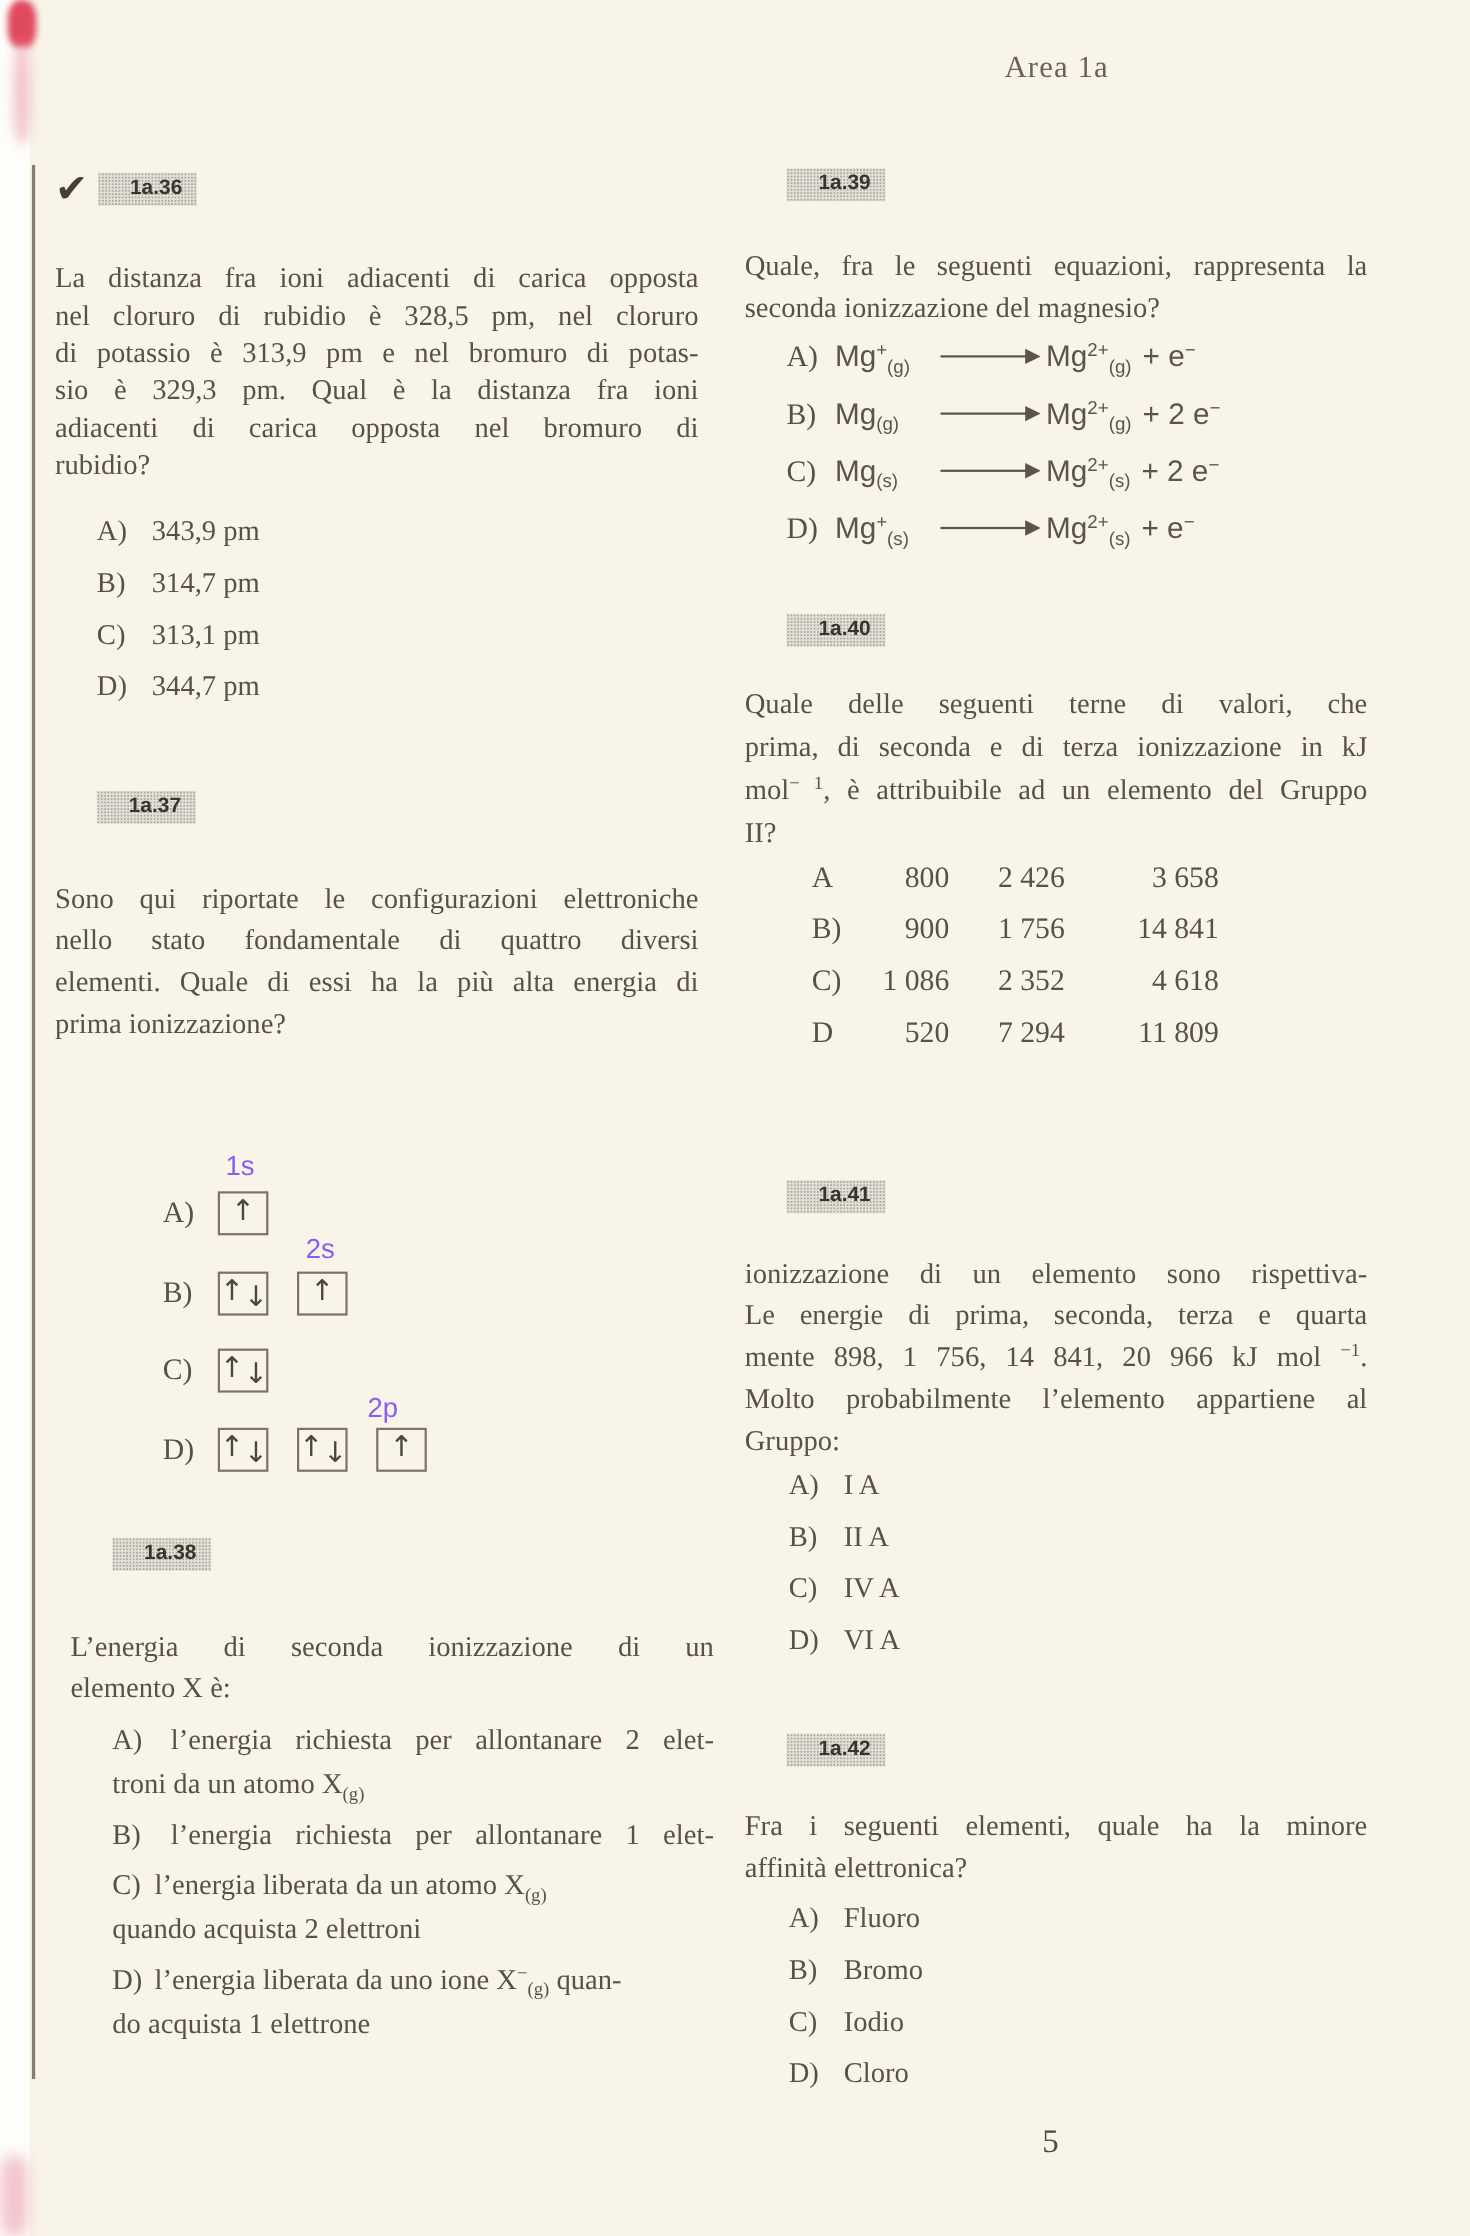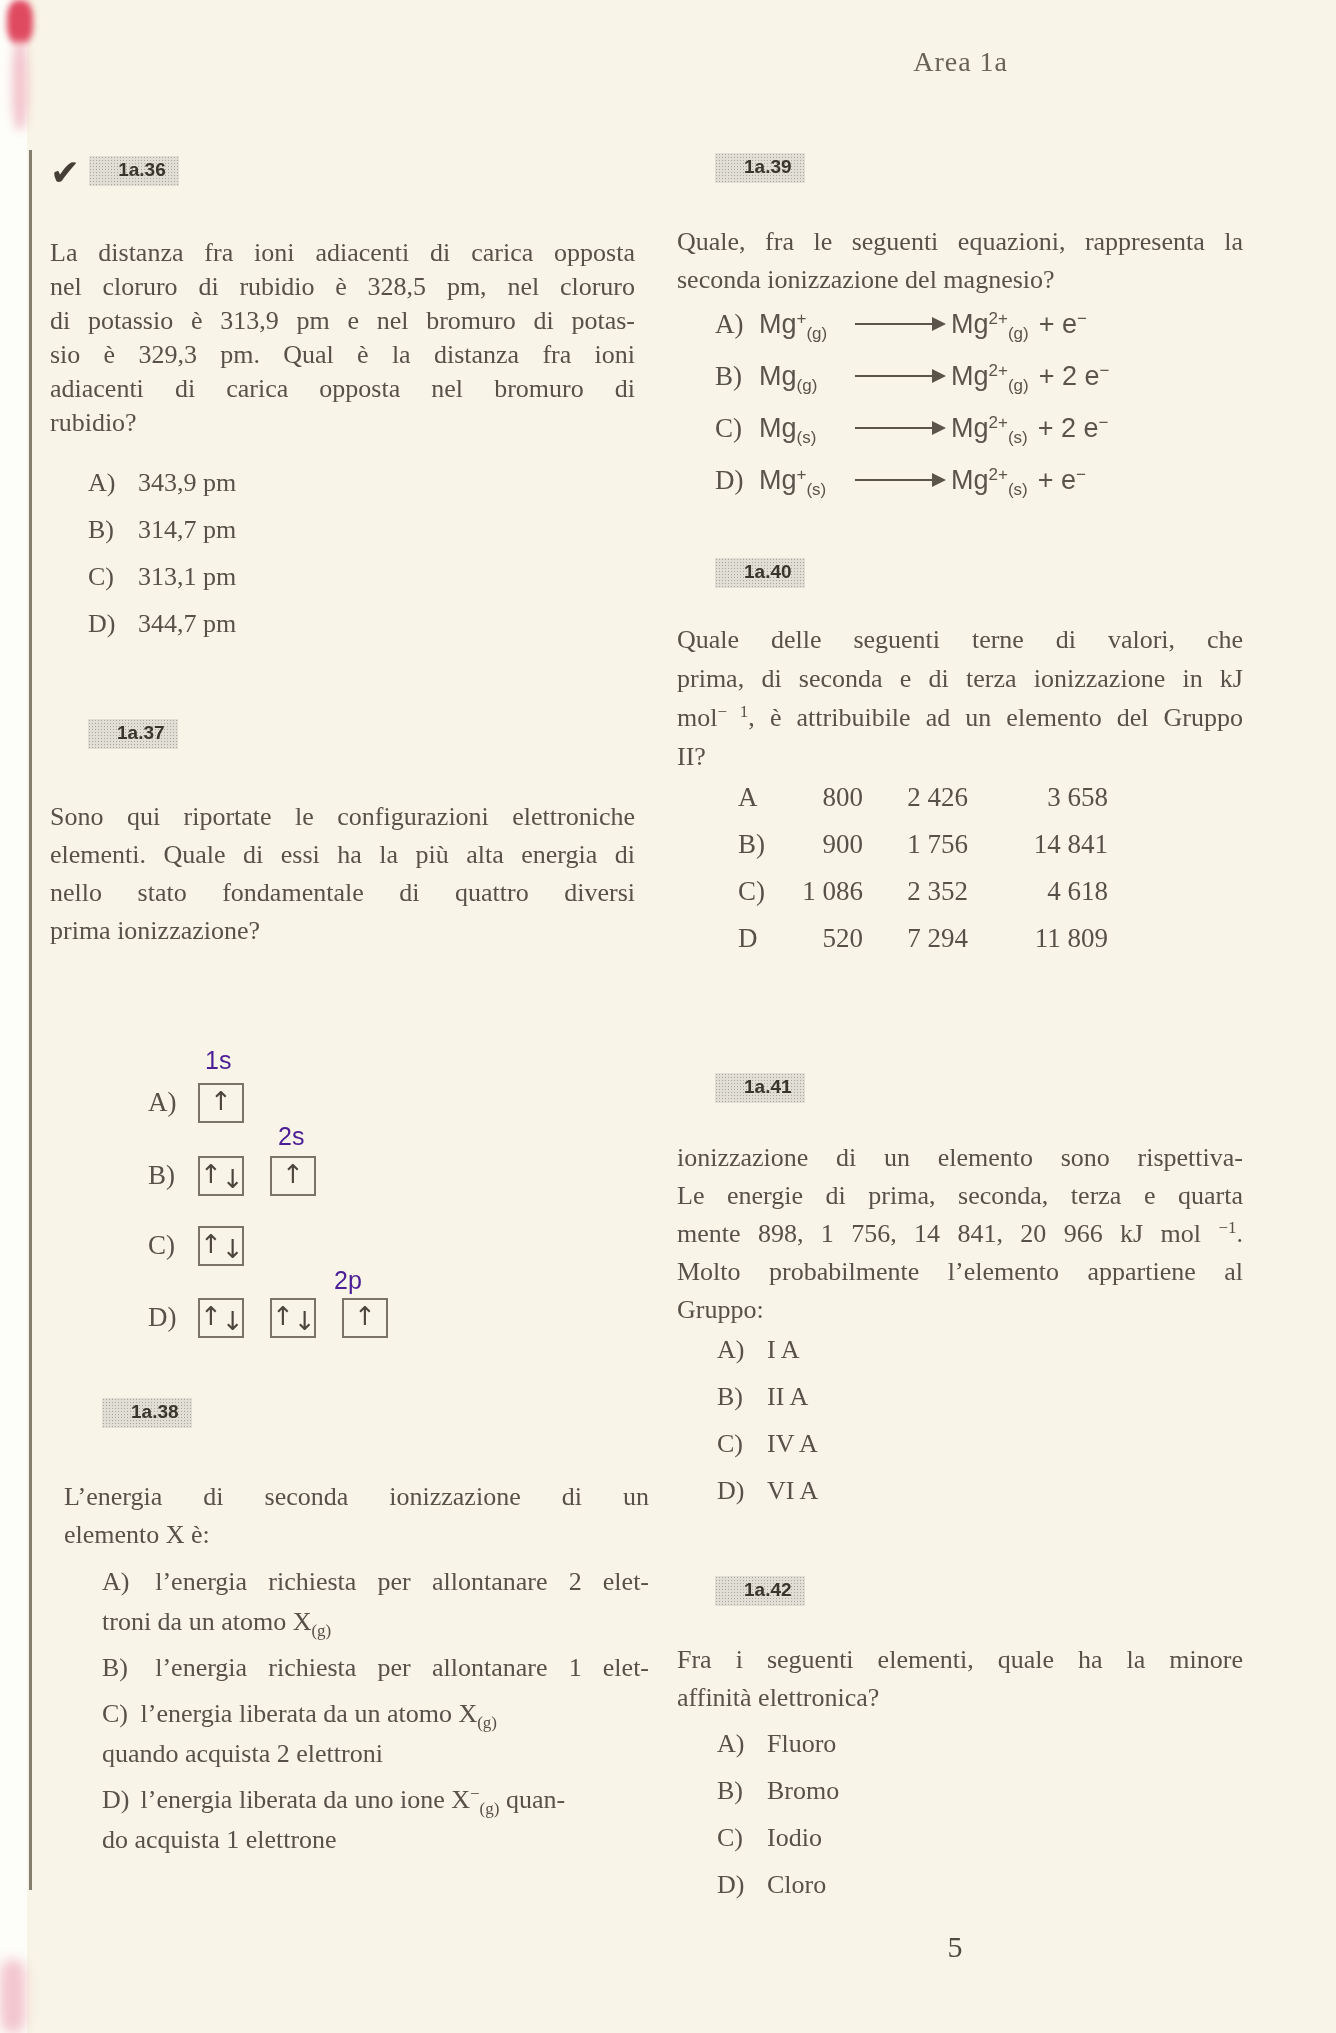--- a/index.html
+++ b/index.html
@@ -30,21 +30,21 @@
   .b40 .ln{line-height:39px;}
   .jl{text-align:justify;text-align-last:justify;white-space:normal;}
   .opt{display:flex;line-height:34px;font-size:26px;margin-bottom:13px;}
   .opt .letter{width:50px;flex:none;}
   .opt38{margin-bottom:6px;font-size:26px;line-height:40px;}
   .l38{display:inline-block;width:32px;}
   sub{font-size:17px;vertical-align:-6px;line-height:0;}
   sup{font-size:17px;vertical-align:9px;line-height:0;}
   
   .olabel{position:absolute;font-family:"Liberation Sans","DejaVu Sans",sans-serif;
-          font-size:25px;color:#4c1d95;}
+          font-size:25px;color:#8b5cf6;}
   .oletter{position:absolute;font-size:27px;color:#57514a;}
   .obox{position:absolute;width:46px;height:40px;border:2px solid #7a7366;box-sizing:border-box;
         display:flex;justify-content:space-evenly;align-items:center;
         font-family:"DejaVu Sans",sans-serif;font-size:26px;color:#4c463e;}
   .aup{transform:translateY(-2px);}
   .adn{transform:translateY(3px);}
   
   .eq{display:flex;align-items:center;height:46px;margin-bottom:6px;
       font-family:"Liberation Sans","DejaVu Sans",sans-serif;font-size:27px;color:#5a544c;}
   .eq .eletter{width:44px;flex:none;font-family:"Liberation Serif",serif;color:#57514a;}
@@ -104,22 +104,22 @@
         </div>
     </div>
   </div>
 
   <div class="qb b37" style="left:50px;top:719px;width:585px;height:680px;">
     <div class="hdr-row">
       <span class="badge ind">1a.37</span>
     </div>
     <div style="margin-top:37px;">
       <div class="ln jl">Sono qui riportate le configurazioni elettroniche</div>
+      <div class="ln jl">nello stato fondamentale di quattro diversi</div>
       <div class="ln jl">elementi. Quale di essi ha la più alta energia di</div>
-      <div class="ln jl">nello stato fondamentale di quattro diversi</div>
       <div class="ln">prima ionizzazione?</div>
     </div>
 
     <div>
       <span class="olabel" style="left:155px;top:327px;">1s</span>
       <span class="oletter" style="left:98px;top:368px;">A)</span>
       <div class="obox" style="left:148px;top:364px;">
         <span class="aup">↑</span>
       </div>
 

